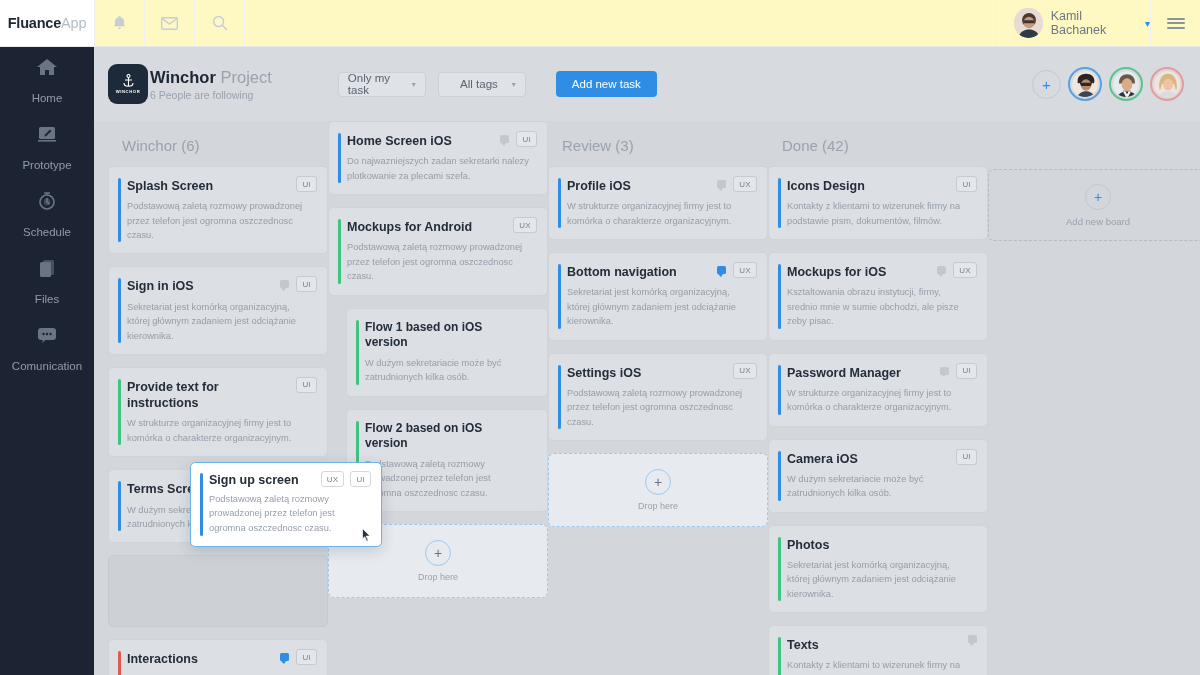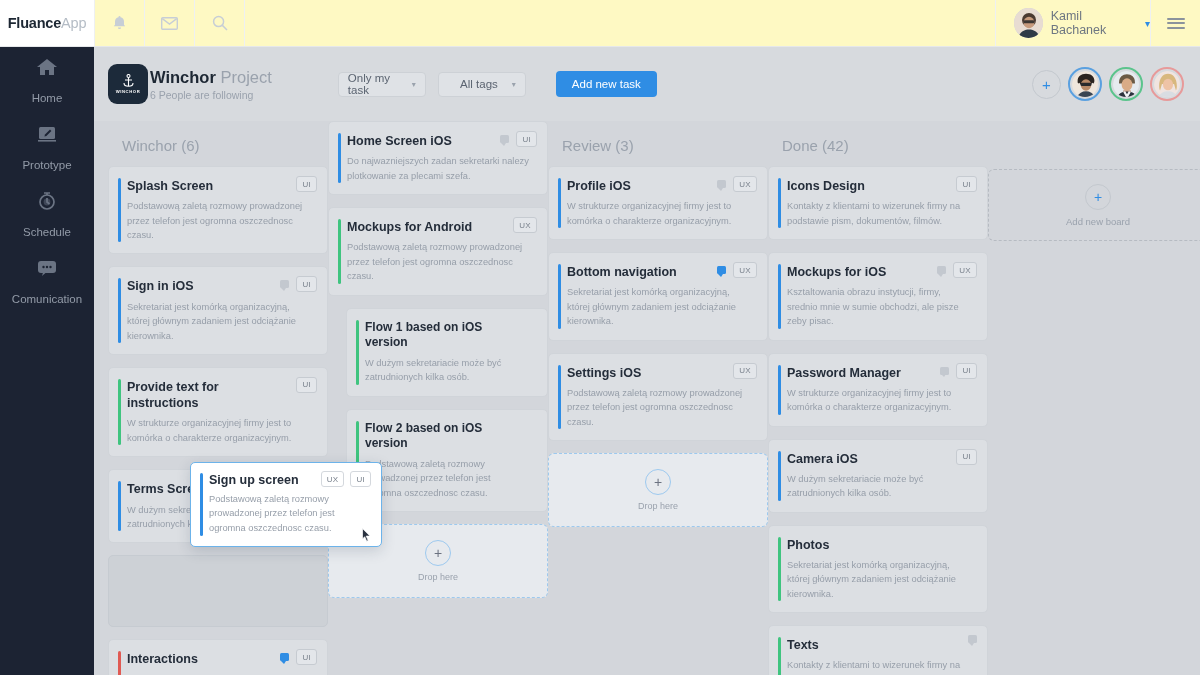--- a/index.html
+++ b/index.html
@@ -239,20 +239,29 @@
           <svg width="20" height="20" viewBox="0 0 20 20">
             <circle cx="10" cy="11" r="7" fill="none" stroke="currentColor" stroke-width="1.7"></circle>
             <path d="M10 7v4l2.5 2M7 2h6M10 2v2" stroke="currentColor" stroke-width="1.7" fill="none"></path>
             <circle cx="10" cy="11" r="3.4" fill="currentColor" opacity="0.45"></circle>
           </svg>
         </span>
         <span class="nlabel">Schedule</span>
       </div>
       <div class="nav-item">
         <span class="nav-icon">
+          <svg width="18" height="20" viewBox="0 0 18 20">
+            <rect x="5" y="2" width="11" height="15" rx="1.5" fill="currentColor" opacity="0.55"></rect>
+            <rect x="2" y="4" width="11" height="15" rx="1.5" fill="currentColor"></rect>
+          </svg>
+        </span>
+        <span class="nlabel">Files</span>
+      </div>
+      <div class="nav-item">
+        <span class="nav-icon">
           <svg width="20" height="17" viewBox="0 0 20 17">
             <rect x="1" y="1" width="18" height="12" rx="3" fill="currentColor"></rect>
             <path d="M6 12.5 5 16l4-3.5z" fill="currentColor"></path>
             <circle cx="6.5" cy="7" r="1.2" fill="#1c2333"></circle>
             <circle cx="10" cy="7" r="1.2" fill="#1c2333"></circle>
             <circle cx="13.5" cy="7" r="1.2" fill="#1c2333"></circle>
           </svg>
         </span>
         <span class="nlabel">Comunication</span>
       </div>

